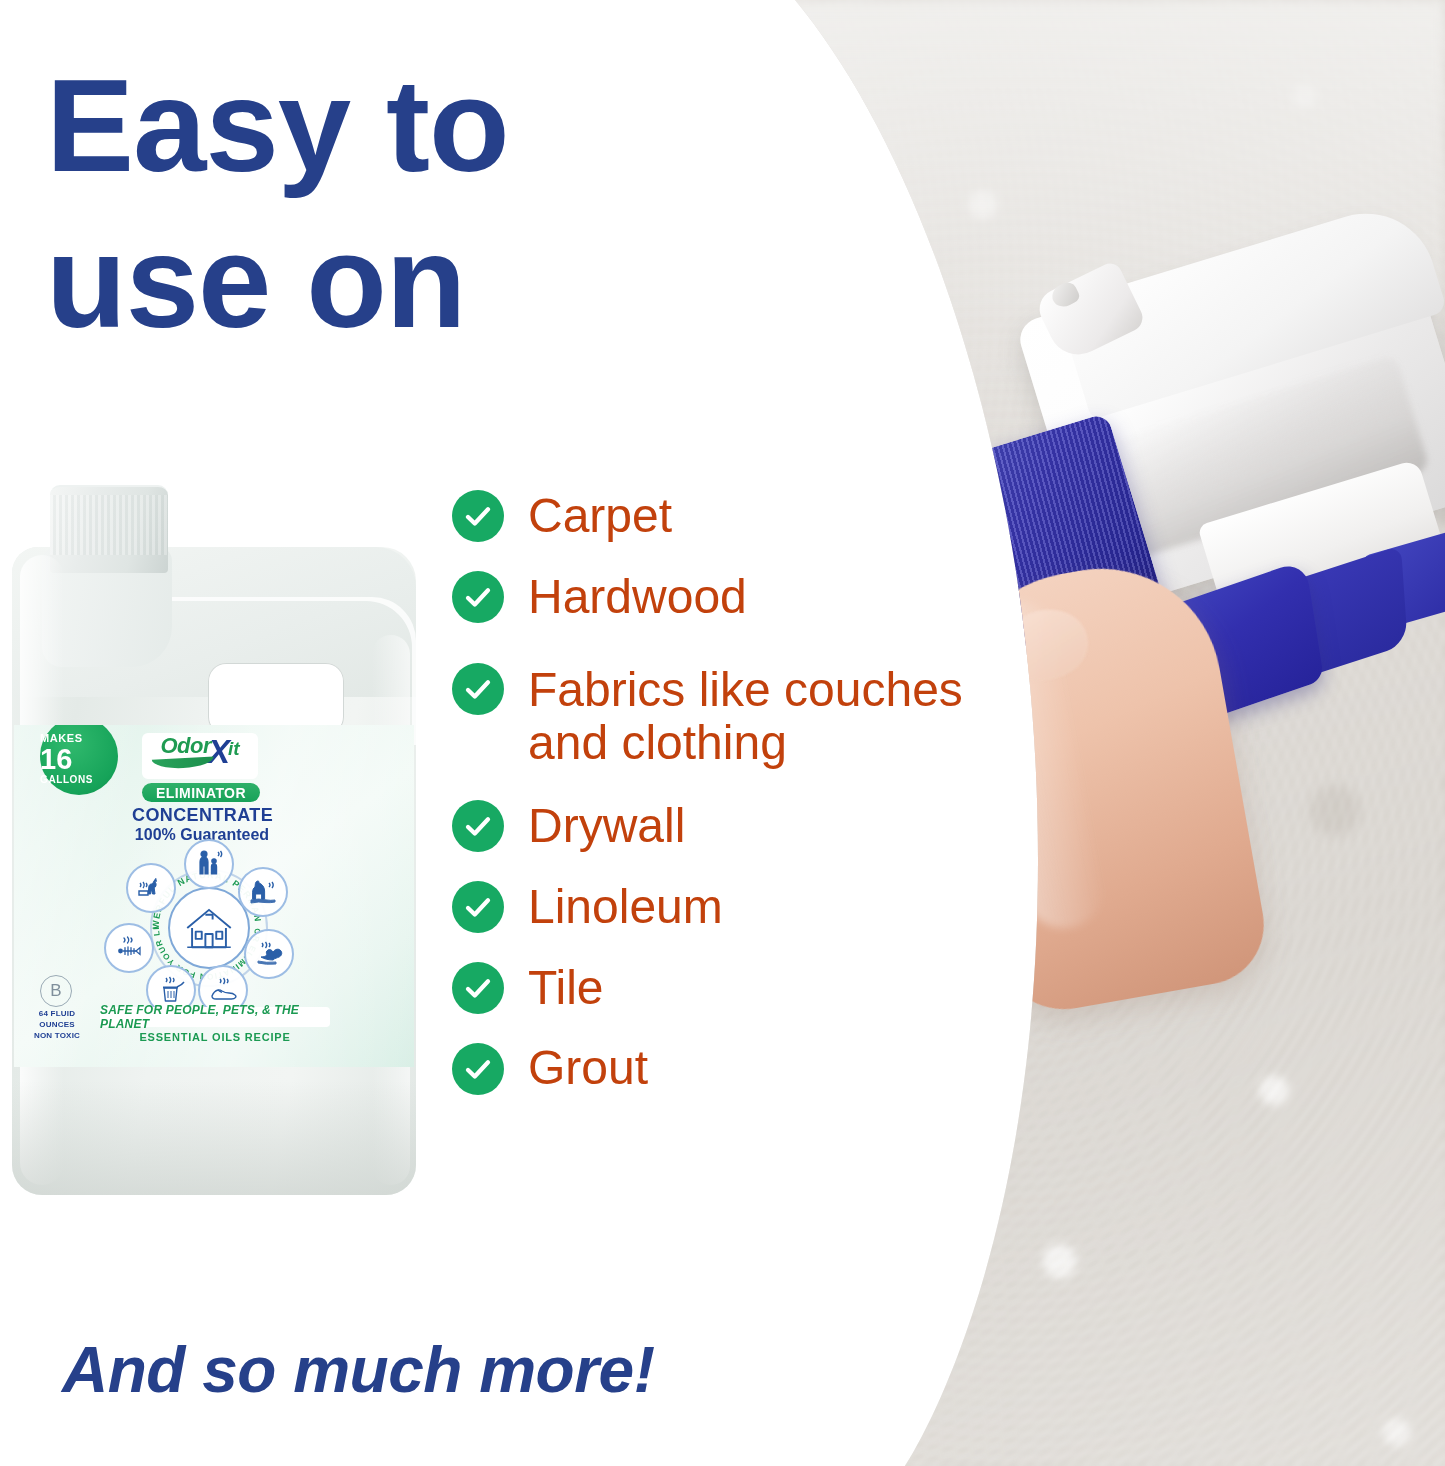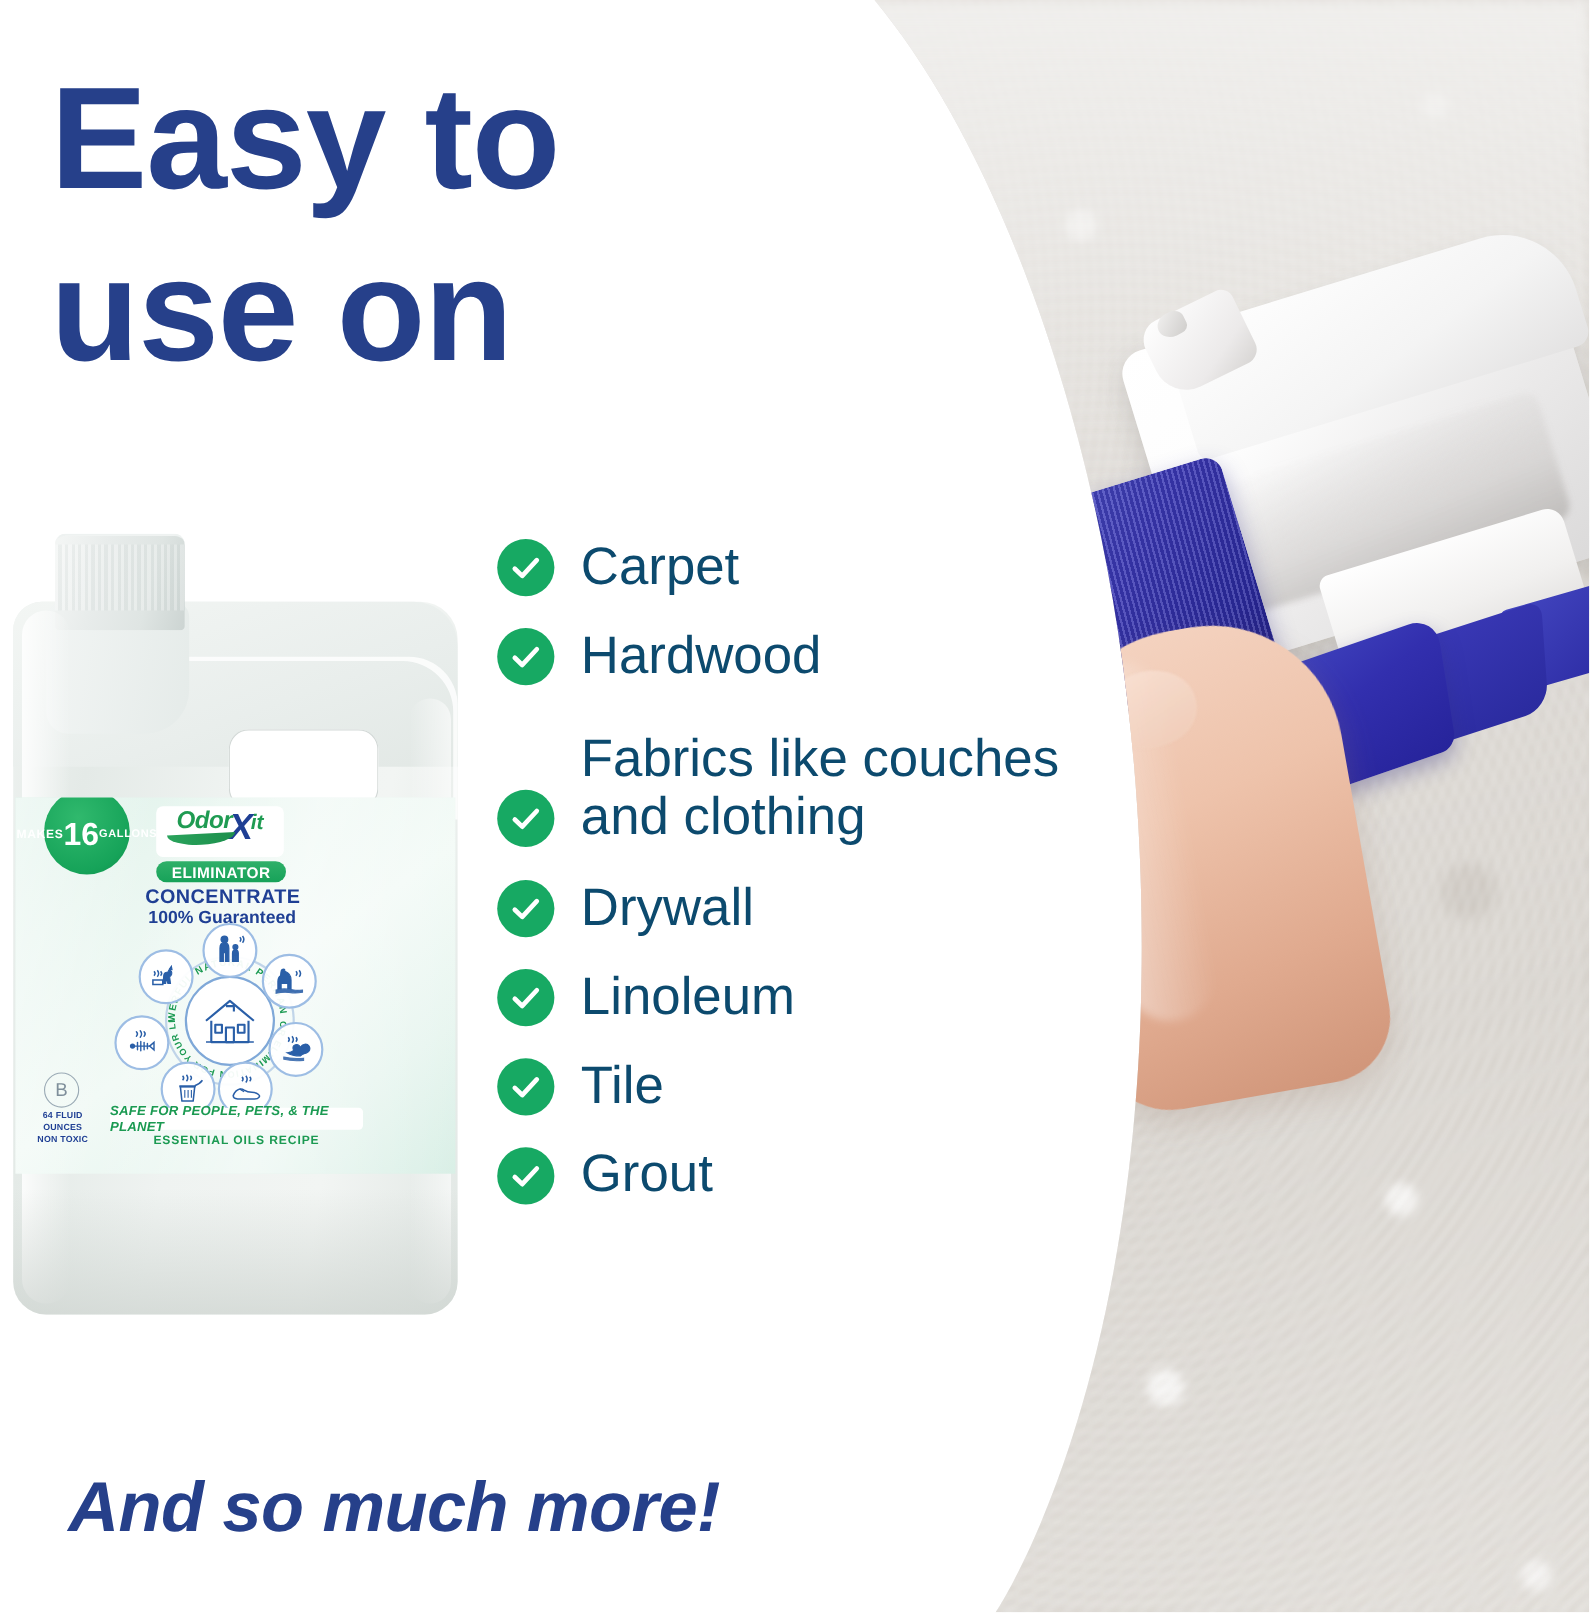--- a/index.html
+++ b/index.html
@@ -153,29 +153,29 @@
 
   .tagline{
     position:absolute;left:62px;top:1333px;
     font-size:64px;font-weight:700;font-style:italic;
     color:#26408a;letter-spacing:-.5px;
   }
 
   
   #checklist{position:absolute;left:452px;top:490px;width:600px;}
   .check-row{display:flex;align-items:center;margin-bottom:28px;}
-  .check-row.tall{align-items:flex-end;margin-bottom:30px;margin-top:39px;}
+  .check-row.tall{align-items:flex-start;margin-bottom:30px;margin-top:39px;}
   .check-icon{
     flex:0 0 auto;width:52px;height:52px;border-radius:50%;
     background:#17a963;display:flex;align-items:center;justify-content:center;
     margin-right:24px;
   }
   .check-icon svg{width:30px;height:30px;display:block;}
   .check-label{
-    font-size:48px;line-height:1.1;color:#0c4a6e;font-weight:400;
+    font-size:48px;line-height:1.1;color:#c2410c;font-weight:400;
     white-space:pre-line;
   }
   .check-label.two{font-size:48px;line-height:1.12;}
 
   
   #bottle{position:absolute;left:12px;top:485px;width:412px;height:712px;}
 
   .btl-cap{
     position:absolute;left:38px;top:0px;width:118px;height:86px;
     background:linear-gradient(105deg,#f4f6f5 0%,#e8eceb 35%,#dfe5e3 70%,#ccd4d2 100%);
@@ -236,21 +236,21 @@
     overflow:hidden;
   }
   .label-sheen{
     position:absolute;inset:0;
     background:linear-gradient(100deg,rgba(255,255,255,.5) 0%,rgba(255,255,255,0) 28%,rgba(255,255,255,.45) 60%,rgba(255,255,255,0) 100%);
   }
 
   .makes-badge{
     position:absolute;left:26px;top:-8px;width:78px;height:78px;border-radius:50%;
     background:radial-gradient(circle at 40% 34%, #30b96d, #16a359 70%, #0f8c4a);
-    color:#fff;display:flex;flex-direction:row;align-items:center;justify-content:center;
+    color:#fff;display:flex;flex-direction:column;align-items:flex-start;justify-content:center;
     text-align:center;line-height:1;padding-top:6px;box-sizing:border-box;
   }
   .makes-badge .mb-top{font-size:11px;font-weight:700;letter-spacing:.6px;}
   .makes-badge .mb-num{font-size:29px;font-weight:700;margin:1px 0;}
   .makes-badge .mb-bot{font-size:10px;font-weight:700;letter-spacing:.6px;}
 
   .logo-box{
     position:absolute;left:128px;top:8px;width:116px;height:46px;
     background:#ffffff;border-radius:6px;display:flex;align-items:flex-start;justify-content:center;
   }

